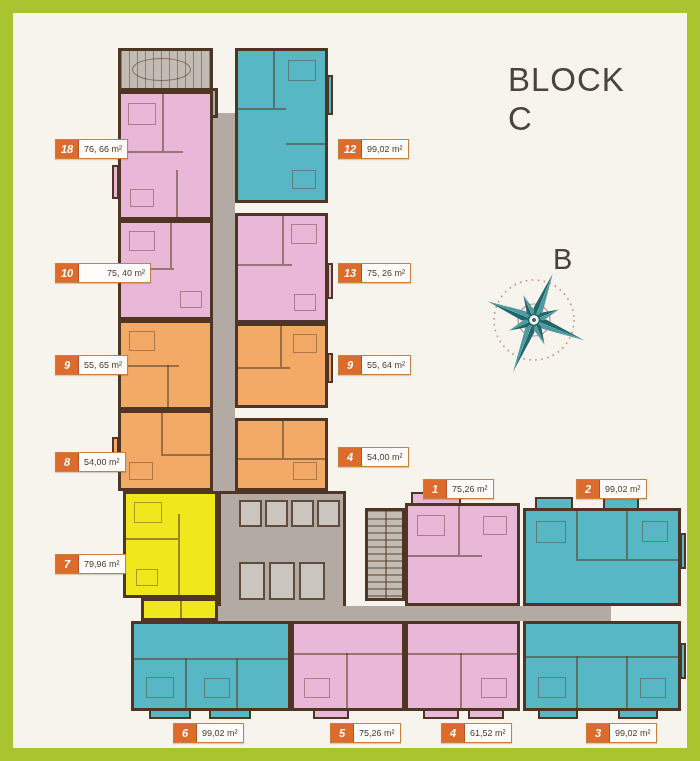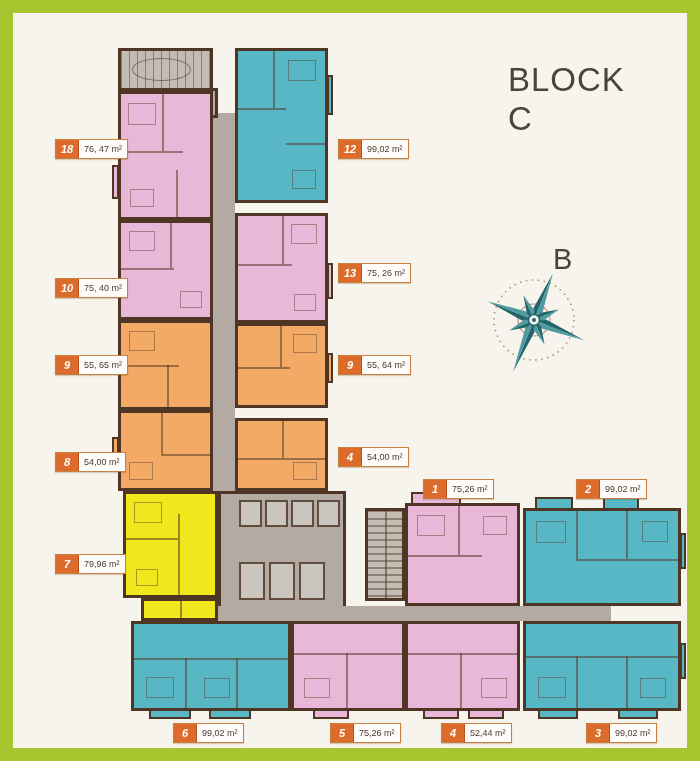--- a/index.html
+++ b/index.html
@@ -170,23 +170,23 @@
     <span class="tab cyan" style="left:136px;top:696px;width:42px;height:10px;"></span>
     <span class="tab cyan" style="left:196px;top:696px;width:42px;height:10px;"></span>
     <span class="tab pink" style="left:300px;top:696px;width:36px;height:10px;"></span>
     <span class="tab pink" style="left:410px;top:696px;width:36px;height:10px;"></span>
     <span class="tab pink" style="left:455px;top:696px;width:36px;height:10px;"></span>
     <span class="tab cyan" style="left:525px;top:696px;width:40px;height:10px;"></span>
     <span class="tab cyan" style="left:605px;top:696px;width:40px;height:10px;"></span>
 
     <div class="lab" style="left:42px;top:126px;">
       <span class="num">18</span>
-      <span class="area">76, 47 m²</span>
-    </div>
-    <div class="lab" style="left:42px;top:265px;">
+      <span class="area">76, 66 m²</span>
+    </div>
+    <div class="lab" style="left:42px;top:250px;gap:23px;">
       <span class="num">10</span>
       <span class="area">75, 40 m²</span>
     </div>
     <div class="lab" style="left:42px;top:342px;">
       <span class="num">9</span>
       <span class="area">55, 65 m²</span>
     </div>
     <div class="lab" style="left:42px;top:439px;">
       <span class="num">8</span>
       <span class="area">54,00 m²</span>
@@ -222,21 +222,21 @@
     <div class="lab" style="left:160px;top:710px;">
       <span class="num">6</span>
       <span class="area">99,02 m²</span>
     </div>
     <div class="lab" style="left:317px;top:710px;">
       <span class="num">5</span>
       <span class="area">75,26 m²</span>
     </div>
     <div class="lab" style="left:428px;top:710px;">
       <span class="num">4</span>
-      <span class="area">52,44 m²</span>
+      <span class="area">61,52 m²</span>
     </div>
     <div class="lab" style="left:573px;top:710px;">
       <span class="num">3</span>
       <span class="area">99,02 m²</span>
     </div>
 
     <div class="title">
       <div>BLOCK</div>
       <div>C</div>
     </div>

